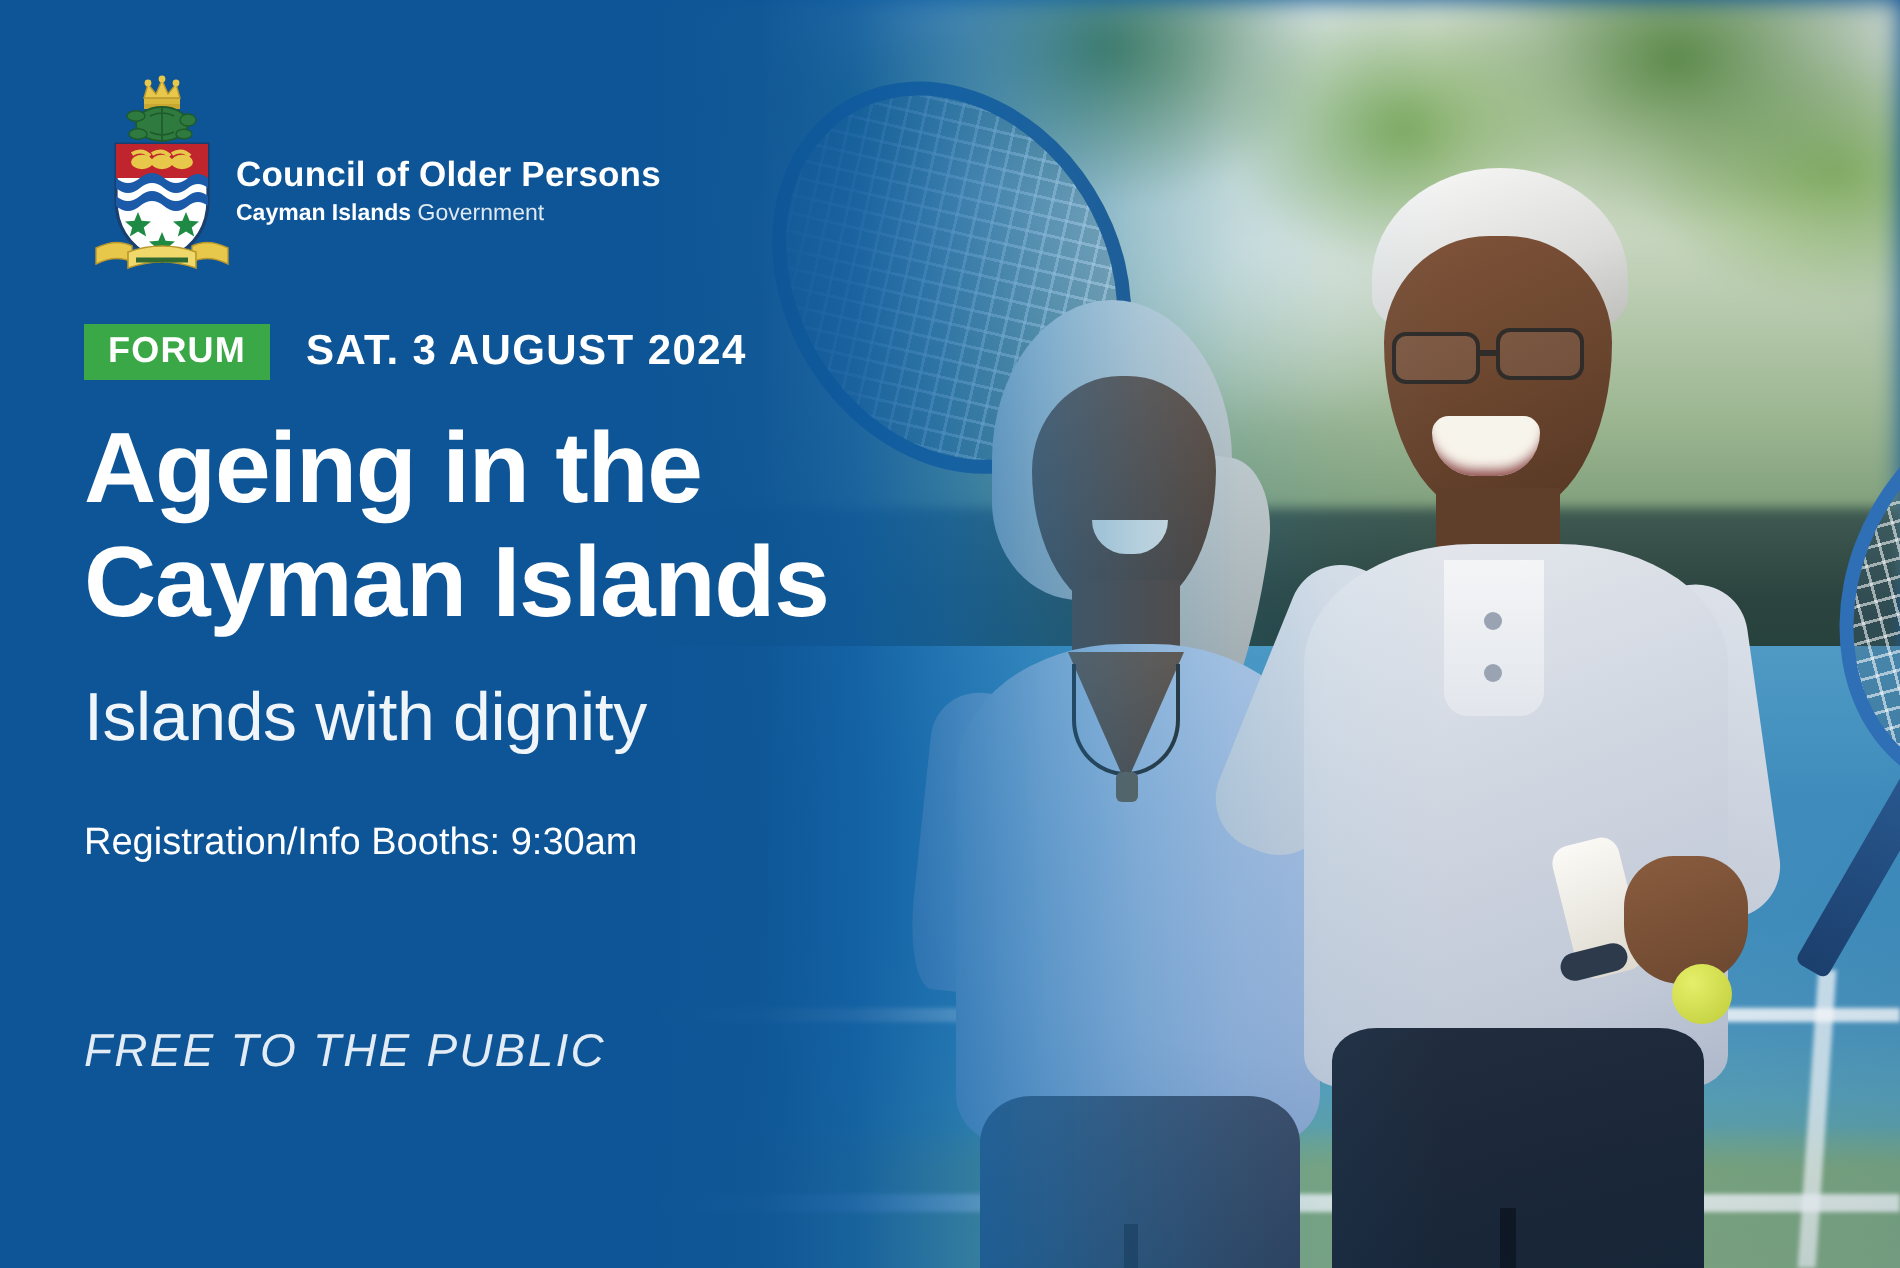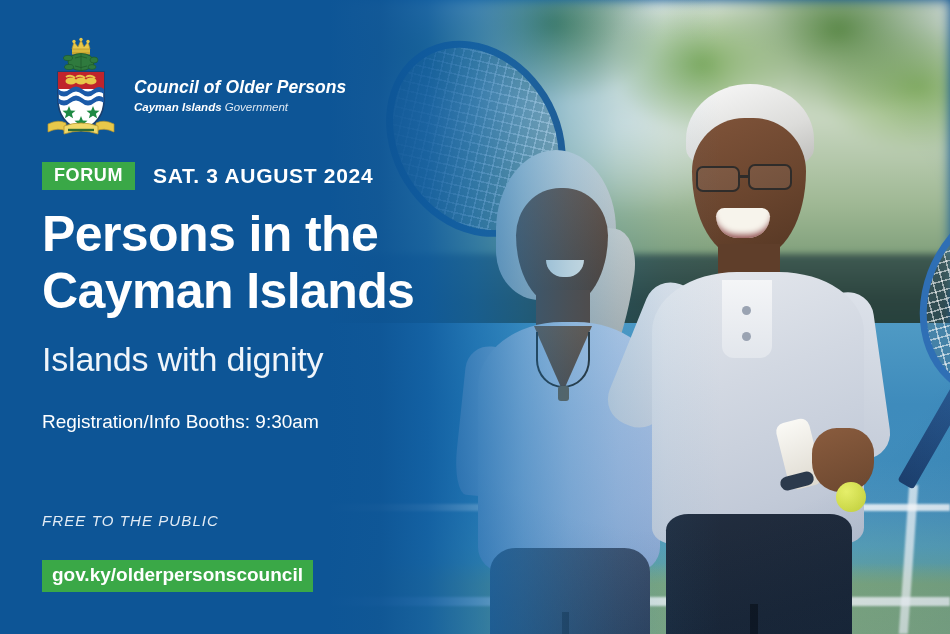--- a/index.html
+++ b/index.html
@@ -268,21 +268,21 @@
       rgba(45,145,205,.05) 70%,
       rgba(50,150,210,0) 76%);
     pointer-events: none;
   }
 
   
   .content { position: absolute; inset: 0; }
 
   .brand {
     position: absolute; left: 44px; top: 36px;
-    display: flex; align-items: center; gap: 16px; font-style: italic;
+    display: flex; align-items: center; gap: 0;
   }
   .crest { width: 74px; height: 104px; position: relative; }
   .brand-text { padding-top: 16px; }
   .brand-title {
     color: #ffffff; font-size: 17.5px; font-weight: bold;
     letter-spacing: .1px; line-height: 1.1;
   }
   .brand-sub {
     margin-top: 4px; font-size: 11.5px; color: #dfe9f3; line-height: 1.1;
   }
@@ -314,21 +314,21 @@
   }
 
   .details {
     position: absolute; left: 42px; top: 408px;
     color: #ffffff; font-size: 19px; line-height: 1.52;
   }
   .details div { white-space: nowrap; }
 
   .free-note {
     position: absolute; left: 42px; top: 512px;
-    color: #e3ecf5; font-size: 15px; font-style: italic;
+    color: #e3ecf5; font-size: 23px; font-style: italic;
     letter-spacing: 1.1px; font-weight: normal;
   }
 
   .url-badge {
     position: absolute; left: 42px; top: 560px;
     background: #3aa847; color: #ffffff;
     font-size: 19px; font-weight: bold;
     padding: 5px 10px 6px;
     line-height: 1.1;
   }
@@ -462,28 +462,27 @@
         <div class="brand-sub"><b>Cayman Islands</b> <span>Government</span></div>
       </div>
     </div>
 
     <div class="meta-row">
       <span class="badge-forum">FORUM</span>
       <span class="event-date">SAT. 3 AUGUST 2024</span>
     </div>
 
     <div class="headline">
-      <div>Persons in the</div>
+      <div>Ageing in the</div>
       <div>Cayman Islands</div>
     </div>
 
     <div class="subhead">Islands with dignity</div>
 
     <div class="details">
       <div>Registration/Info Booths: 9:30am</div>
     </div>
 
     <div class="free-note">FREE TO THE PUBLIC</div>
 
-    <a class="url-badge" href="#" style="text-decoration:none;display:inline-block;">gov.ky/olderpersonscouncil</a>
 
   </div>
 </div>
 
 </body></html>

